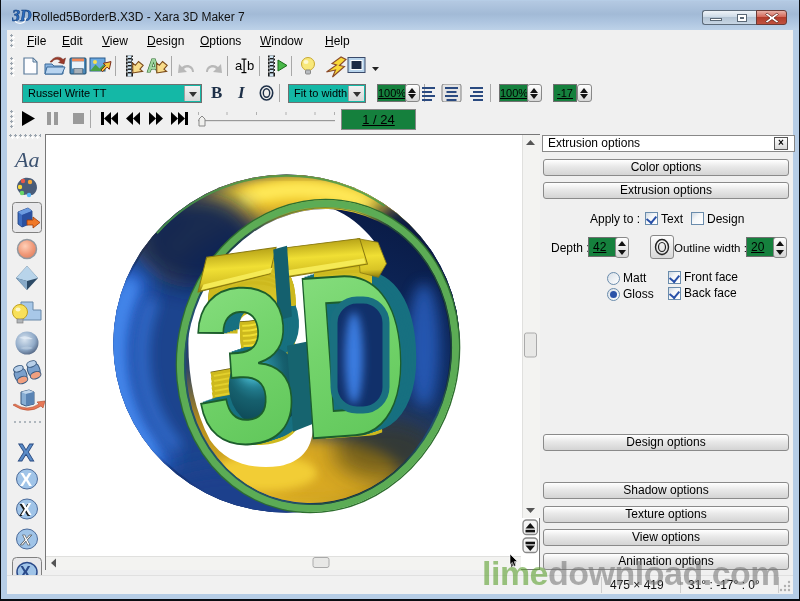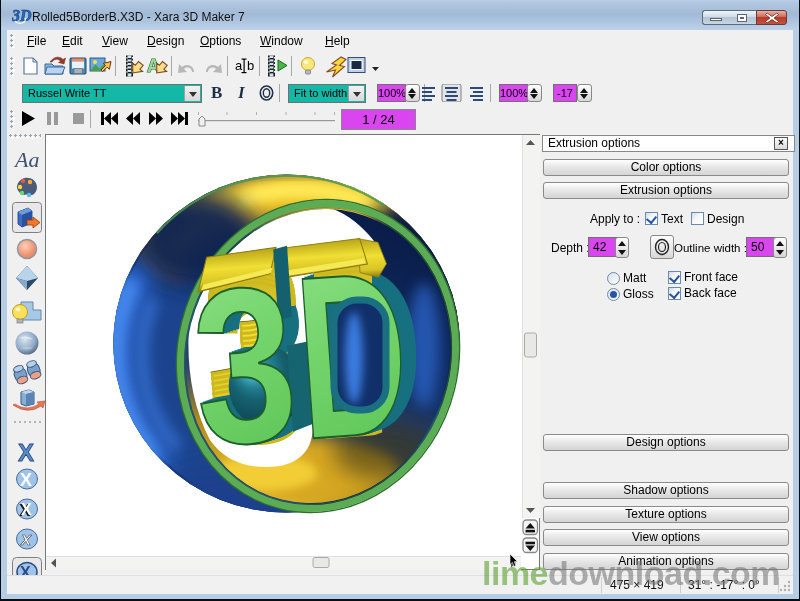--- a/index.html
+++ b/index.html
@@ -14,21 +14,21 @@
 #client{position:absolute;left:7px;top:30px;width:786px;height:563px;background:#f0f0f0;}
 .grip{position:absolute;width:5px;background-image:radial-gradient(circle at 1.5px 1.5px,#9aa4ae 1px,transparent 1.2px),radial-gradient(circle at 3.5px 3.5px,#fff 1px,transparent 1.2px);background-size:5px 5px;}
 .hgrip{position:absolute;height:5px;background-image:radial-gradient(circle at 1.5px 1.5px,#9aa4ae 1px,transparent 1.2px),radial-gradient(circle at 3.5px 3.5px,#fff 1px,transparent 1.2px);background-size:5px 5px;}
 .sep{position:absolute;width:1px;background:#a8a8a8;}
 .menuitem{position:absolute;top:5px;font-size:12px;color:#000;}
 .menuitem u{text-decoration:underline;}
 
 .combo{position:absolute;background:#14b8a6;border:1px solid #707070;font-size:11px;color:#000;}
 .combo .arr{position:absolute;right:1px;top:1px;bottom:1px;width:15px;background:linear-gradient(#f2f2f2,#d8d8d8);border-left:1px solid #a0a0a0;}
 .combo .arr:after{content:"";position:absolute;left:3.5px;top:6px;border:4px solid transparent;border-top:5px solid #333;}
-.spinfield{position:absolute;background:#d946ef;border:1px solid #707070;font-size:12px;color:#000;text-align:center;}
+.spinfield{position:absolute;background:#15803d;border:1px solid #707070;font-size:12px;color:#000;text-align:center;text-decoration:underline;}
 .spinner{position:absolute;width:13px;border:1px solid #888;border-radius:3px;background:linear-gradient(#fefefe,#d6d6d6);}
 .spinner:before{content:"";position:absolute;left:2px;top:2.5px;width:0;height:0;border-left:4px solid transparent;border-right:4px solid transparent;border-bottom:5px solid #111;}
 .spinner:after{content:"";position:absolute;left:2px;bottom:2.5px;width:0;height:0;border-left:4px solid transparent;border-right:4px solid transparent;border-top:5px solid #111;}
 
 .pbtn{position:absolute;left:543px;width:244px;height:15px;border:1px solid #8a8a8a;border-radius:3px;
  background:linear-gradient(#ffffff,#e8e8e8 45%,#d4d4d4);font-size:12px;color:#000;text-align:center;line-height:14px;}
 .plabel{position:absolute;font-size:12px;color:#000;}
 .checkbox{position:absolute;width:11px;height:11px;border:1px solid #6a8cac;background:linear-gradient(135deg,#cdd8e2,#f4f6f8 40%,#fff);}
 .check:after{content:"";position:absolute;left:2px;top:1px;width:5px;height:7px;border:solid #2850a8;border-width:0 2.2px 2.2px 0;transform:rotate(40deg);}
 .radio{position:absolute;width:11px;height:11px;border-radius:50%;border:1px solid #6a8cac;background:linear-gradient(135deg,#d8e0e8,#fff);}
@@ -531,21 +531,21 @@
 <span class="plabel" style="left:707px;top:212px;">Design</span>
 <span class="plabel" style="left:551px;top:241px;">Depth :</span>
 <div class="spinfield" style="left:588px;top:237px;width:24px;height:18px;line-height:18px;text-align:left;padding-left:4px;">42</div>
 <div class="spinner" style="left:615px;top:237px;height:19px;width:12px;"></div>
 <div class="abs" style="left:650px;top:235px;width:22px;height:22px;border:1px solid #888;border-radius:3px;background:linear-gradient(#fdfdfd,#d8d8d8);">
 <svg width="22" height="22" viewBox="0 0 22 22">
         <ellipse cx="11" cy="11" rx="6.5" ry="7.5" fill="none" stroke="#222" stroke-width="1.4"></ellipse>
         <ellipse cx="11" cy="11" rx="3.5" ry="4.5" fill="none" stroke="#222" stroke-width="1.2"></ellipse>
       </svg></div>
 <span class="plabel" style="left:674px;top:242px;font-size:11.5px;">Outline width :</span>
-<div class="spinfield" style="left:746px;top:237px;width:24px;height:18px;line-height:18px;text-align:left;padding-left:4px;">50</div>
+<div class="spinfield" style="left:746px;top:237px;width:24px;height:18px;line-height:18px;text-align:left;padding-left:4px;">20</div>
 <div class="spinner" style="left:773px;top:237px;height:19px;width:12px;"></div>
 <span class="radio" style="left:607px;top:272px;"></span>
 <span class="plabel" style="left:623px;top:271px;">Matt</span>
 <span class="radio" style="left:607px;top:288px;"></span>
 <span class="abs" style="left:610px;top:291px;width:7px;height:7px;border-radius:50%;background:#2a52a8;"></span>
 <span class="plabel" style="left:623px;top:287px;">Gloss</span>
 <span class="checkbox check" style="left:668px;top:271px;"></span>
 <span class="plabel" style="left:684px;top:270px;">Front face</span>
 <span class="checkbox check" style="left:668px;top:287px;"></span>
 <span class="plabel" style="left:684px;top:286px;">Back face</span>

